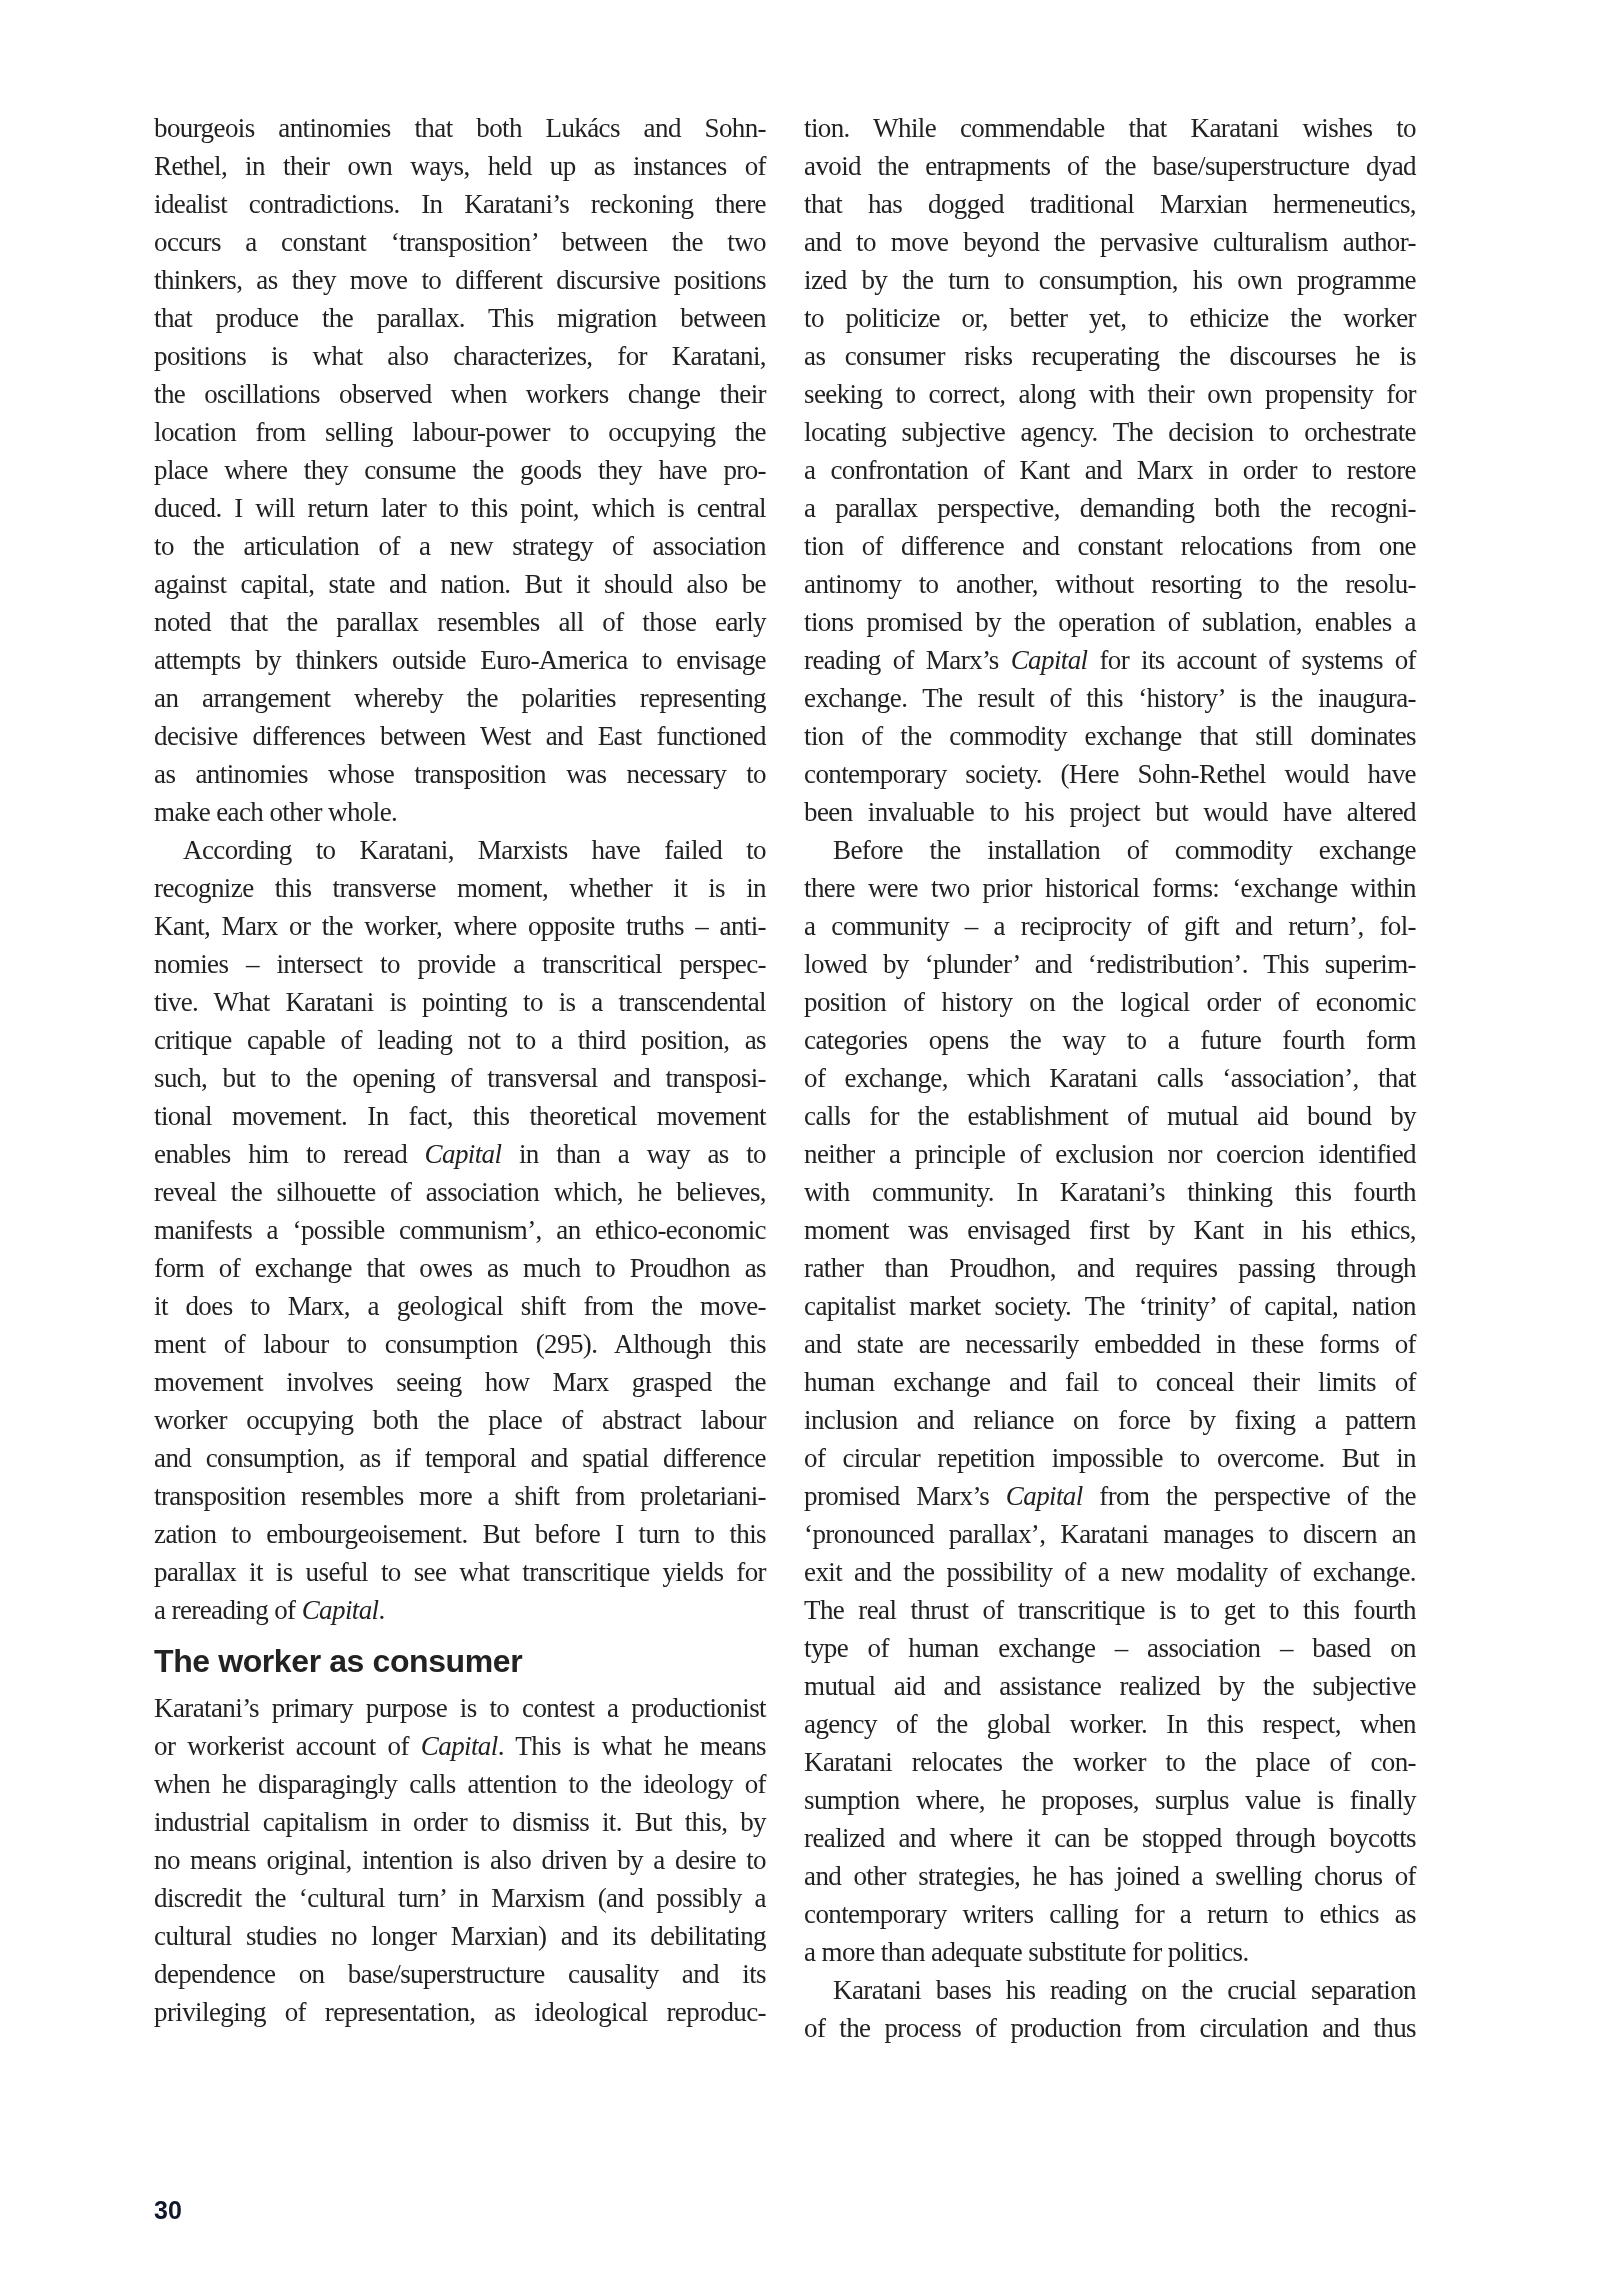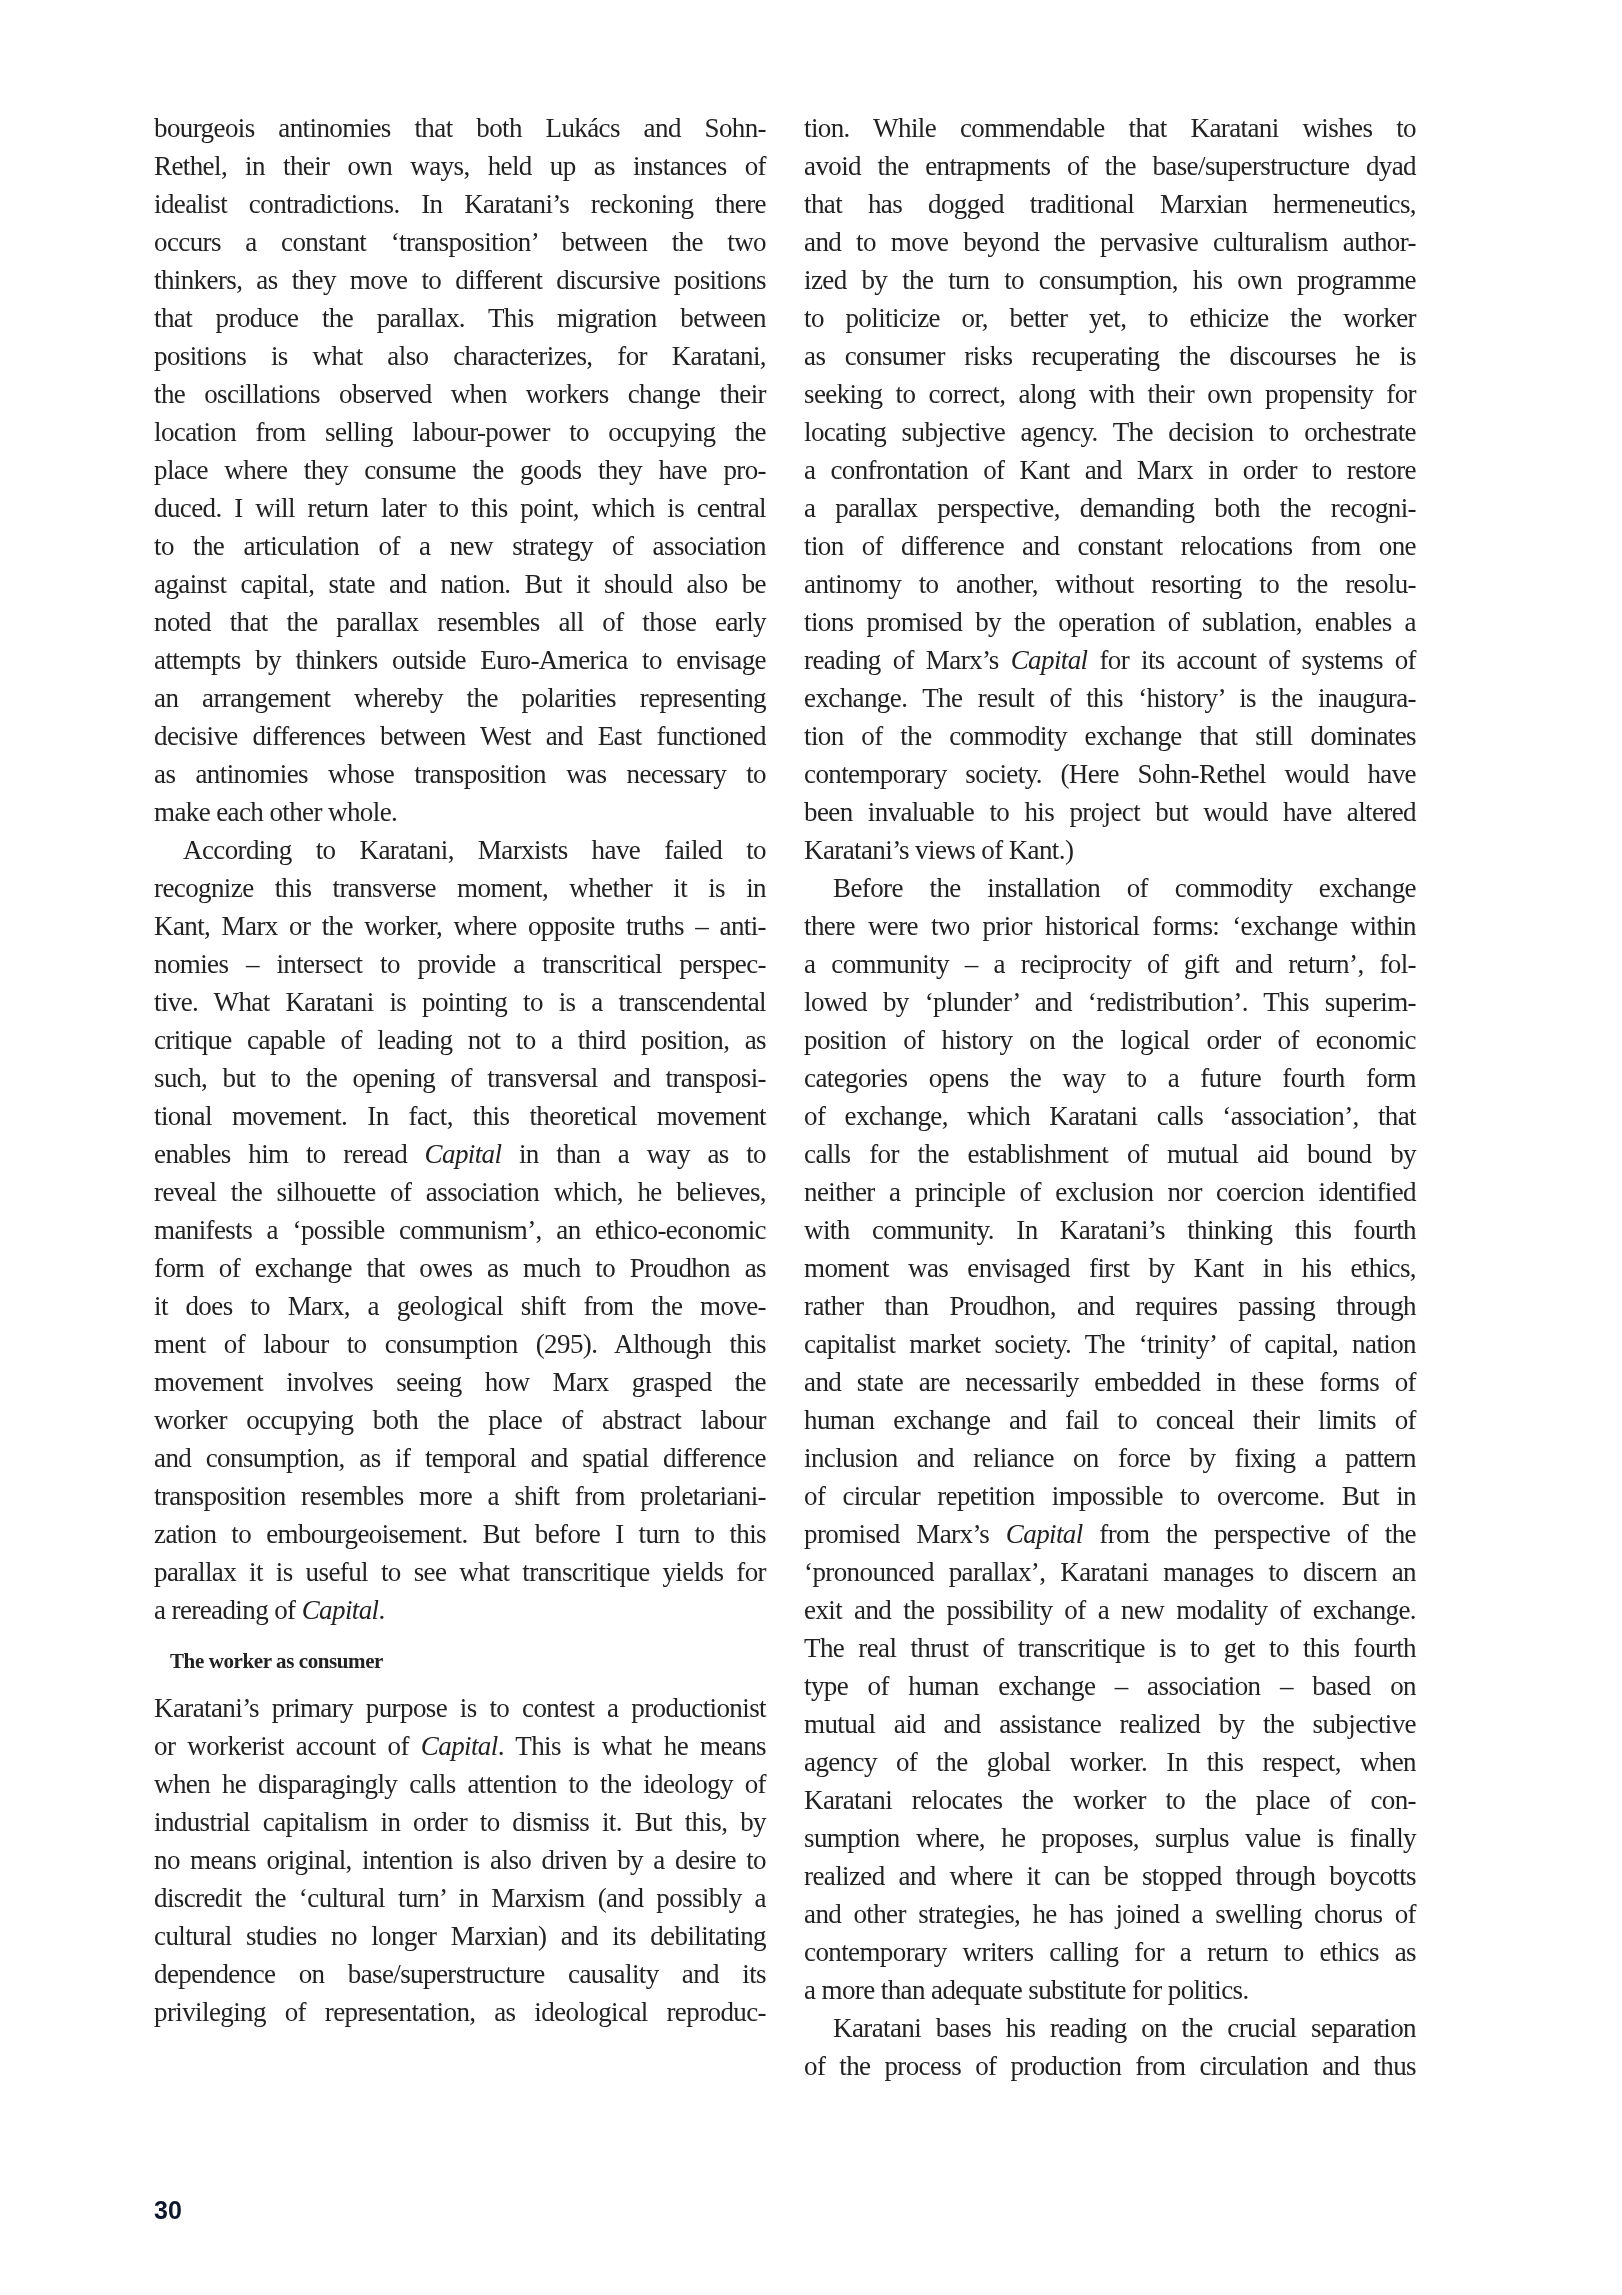--- a/index.html
+++ b/index.html
@@ -18,30 +18,29 @@
     text-align: justify;
     text-align-last: justify;
     letter-spacing: -0.6px;
     word-spacing: 0px;
     overflow: visible;
   }
   .line.last { text-align-last: left; }
   .line.indent { padding-left: 29px; }
   .line i { font-style: italic; }
   .heading {
-    font-family: Liberation Serif, serif;
+    font-family: Liberation Sans, sans-serif;
     font-weight: bold;
-    font-size: 21px;
+    font-size: 32px;
     color: #222222;
     height: 46px;
     line-height: 46px;
     margin-top: 9.2px;
     margin-bottom: 4.6px;
     letter-spacing: -0.4px;
-    margin-left: 16px;
   }
   .pagenum {
     position: absolute;
     left: 154px;
     top: 2196px;
     font-family: "Liberation Sans", "DejaVu Sans", sans-serif;
     font-weight: bold;
     font-size: 25px;
     color: #0f172a;
   }
@@ -119,21 +118,20 @@
     <div class="line">a confrontation of Kant and Marx in order to restore</div>
     <div class="line">a parallax perspective, demanding both the recogni-</div>
     <div class="line">tion of difference and constant relocations from one</div>
     <div class="line">antinomy to another, without resorting to the resolu-</div>
     <div class="line">tions promised by the operation of sublation, enables a</div>
     <div class="line"><span>reading of Marx’s </span><i>Capital</i><span> for its account of systems of</span></div>
     <div class="line">exchange. The result of this ‘history’ is the inaugura-</div>
     <div class="line">tion of the commodity exchange that still dominates</div>
     <div class="line">contemporary society. (Here Sohn-Rethel would have</div>
     <div class="line">been invaluable to his project but would have altered</div>
-    <div class="line last">Karatani’s views of Kant.)</div>
     <div class="line indent">Before the installation of commodity exchange</div>
     <div class="line">there were two prior historical forms: ‘exchange within</div>
     <div class="line">a community – a reciprocity of gift and return’, fol-</div>
     <div class="line">lowed by ‘plunder’ and ‘redistribution’. This superim-</div>
     <div class="line">position of history on the logical order of economic</div>
     <div class="line">categories opens the way to a future fourth form</div>
     <div class="line">of exchange, which Karatani calls ‘association’, that</div>
     <div class="line">calls for the establishment of mutual aid bound by</div>
     <div class="line">neither a principle of exclusion nor coercion identified</div>
     <div class="line">with community. In Karatani’s thinking this fourth</div>

